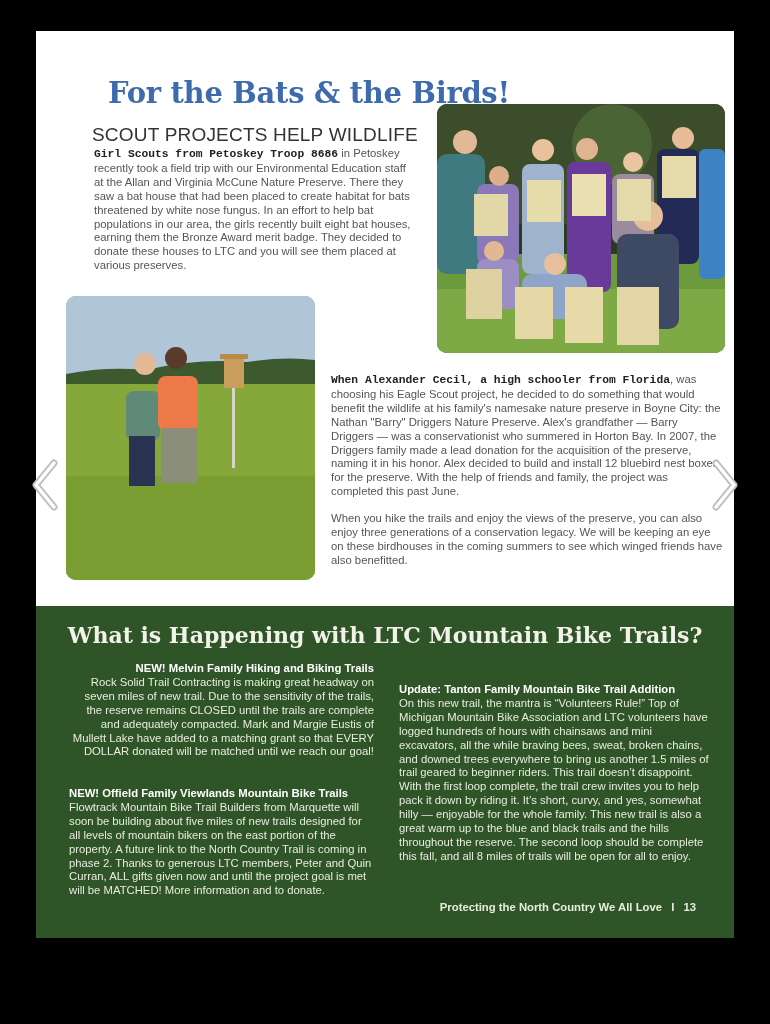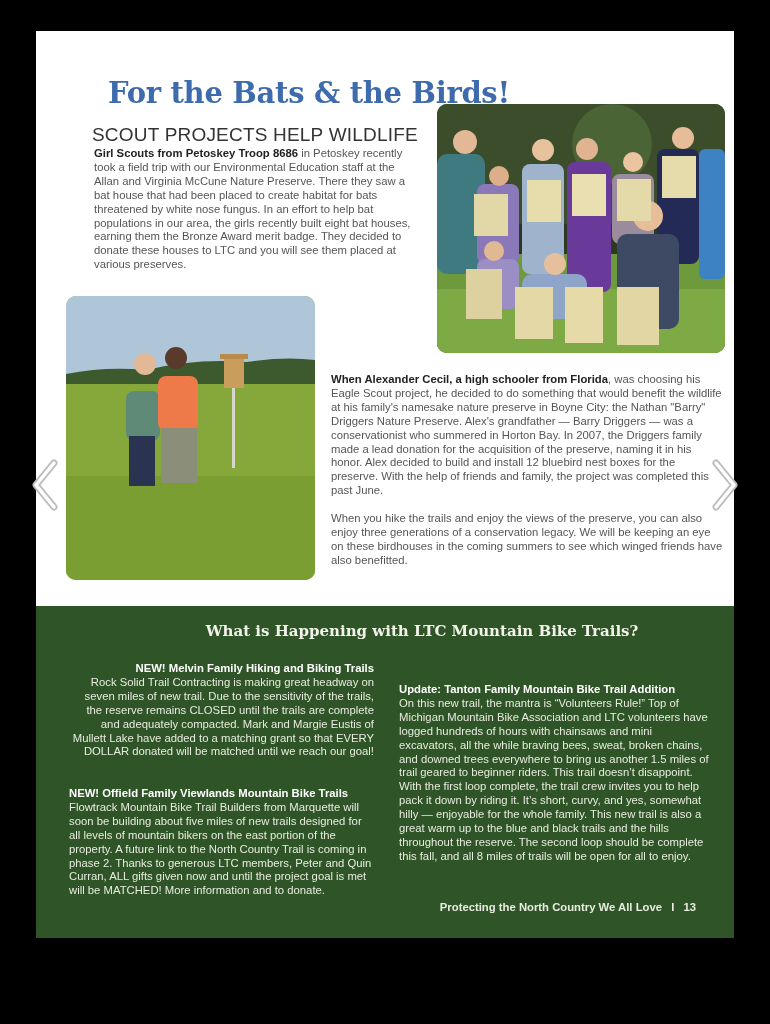--- a/index.html
+++ b/index.html
@@ -1,29 +1,29 @@
 <!DOCTYPE html>
 <html><head>
 <meta charset="utf-8">
 <style>
   html, body { margin:0; padding:0; }
   body { width:770px; height:1024px; background:#000; position:relative; overflow:hidden; font-family:"DejaVu Sans", sans-serif; }
   .page { position:absolute; left:36px; top:31px; width:698px; height:907px; background:#fff; overflow:hidden; }
   .title { position:absolute; left:56px; top:29px; font-family:"DejaVu Serif", serif; font-weight:bold; font-size:29px; color:#3d6bab; letter-spacing:-0.3px; margin:16px; white-space:nowrap; }
   .subtitle { position:absolute; left:56px; top:65px; font-family:"Liberation Sans", sans-serif; font-size:19px; color:#333; letter-spacing:0.2px; white-space:nowrap;margin-top:28px; }
   .para { position:absolute; font-family:"Liberation Sans", sans-serif; font-size:11.3px; line-height:13.9px; color:#555; margin:0; }
-  .para b { font-family:Liberation Sans, sans-serif; color:#222; font-size:11.3px; }
+  .para b { font-family:Liberation Mono, monospace; color:#222; font-size:11.3px; }
   .p1 { left:58px; top:116px; width:320px; }
   .p2 { left:295px; top:342px; width:392px; }
   .p3 { left:295px; top:481px; width:392px; }
   .photo { position:absolute; border-radius:10px; overflow:hidden; }
   .photo-scouts { left:401px; top:73px; width:288px; height:249px; }
   .photo-field { left:30px; top:265px; width:249px; height:284px; }
   .green { position:absolute; left:0; top:575px; width:698px; height:332px; background:#2f5427; }
-  .green-title { position:absolute; left:0; width:698px; top:16px; text-align:center; font-family:"DejaVu Serif", serif; font-weight:bold; font-size:15px; color:#f2f2ea; margin:0;padding-left:37px; }
+  .green-title { position:absolute; left:0; width:698px; top:16px; text-align:center; font-family:"DejaVu Serif", serif; font-weight:bold; font-size:22px; color:#f2f2ea; margin:0; }
   .gblock { position:absolute; font-family:"Liberation Sans", sans-serif; font-size:11.3px; line-height:13.9px; color:#e8ecdf; margin:0; }
   .gblock .h { font-weight:bold; color:#fff; display:block; }
   .g1 { left:33px; top:56px; width:305px;text-align:right; }
   .g2 { left:33px; top:181px; width:305px; }
   .g3 { left:363px; top:77px; width:310px; }
   .footer { position:absolute; right:38px; top:295px; font-family:"Liberation Sans", sans-serif; font-size:11.3px; color:#e8ecdf; white-space:nowrap;font-weight:bold; }
   .nav-arrow { position:absolute; width:36px; height:60px; cursor:pointer; }
   .nav-prev { left:28px; top:455px; }
   .nav-next { left:706px; top:455px; }
 </style>

